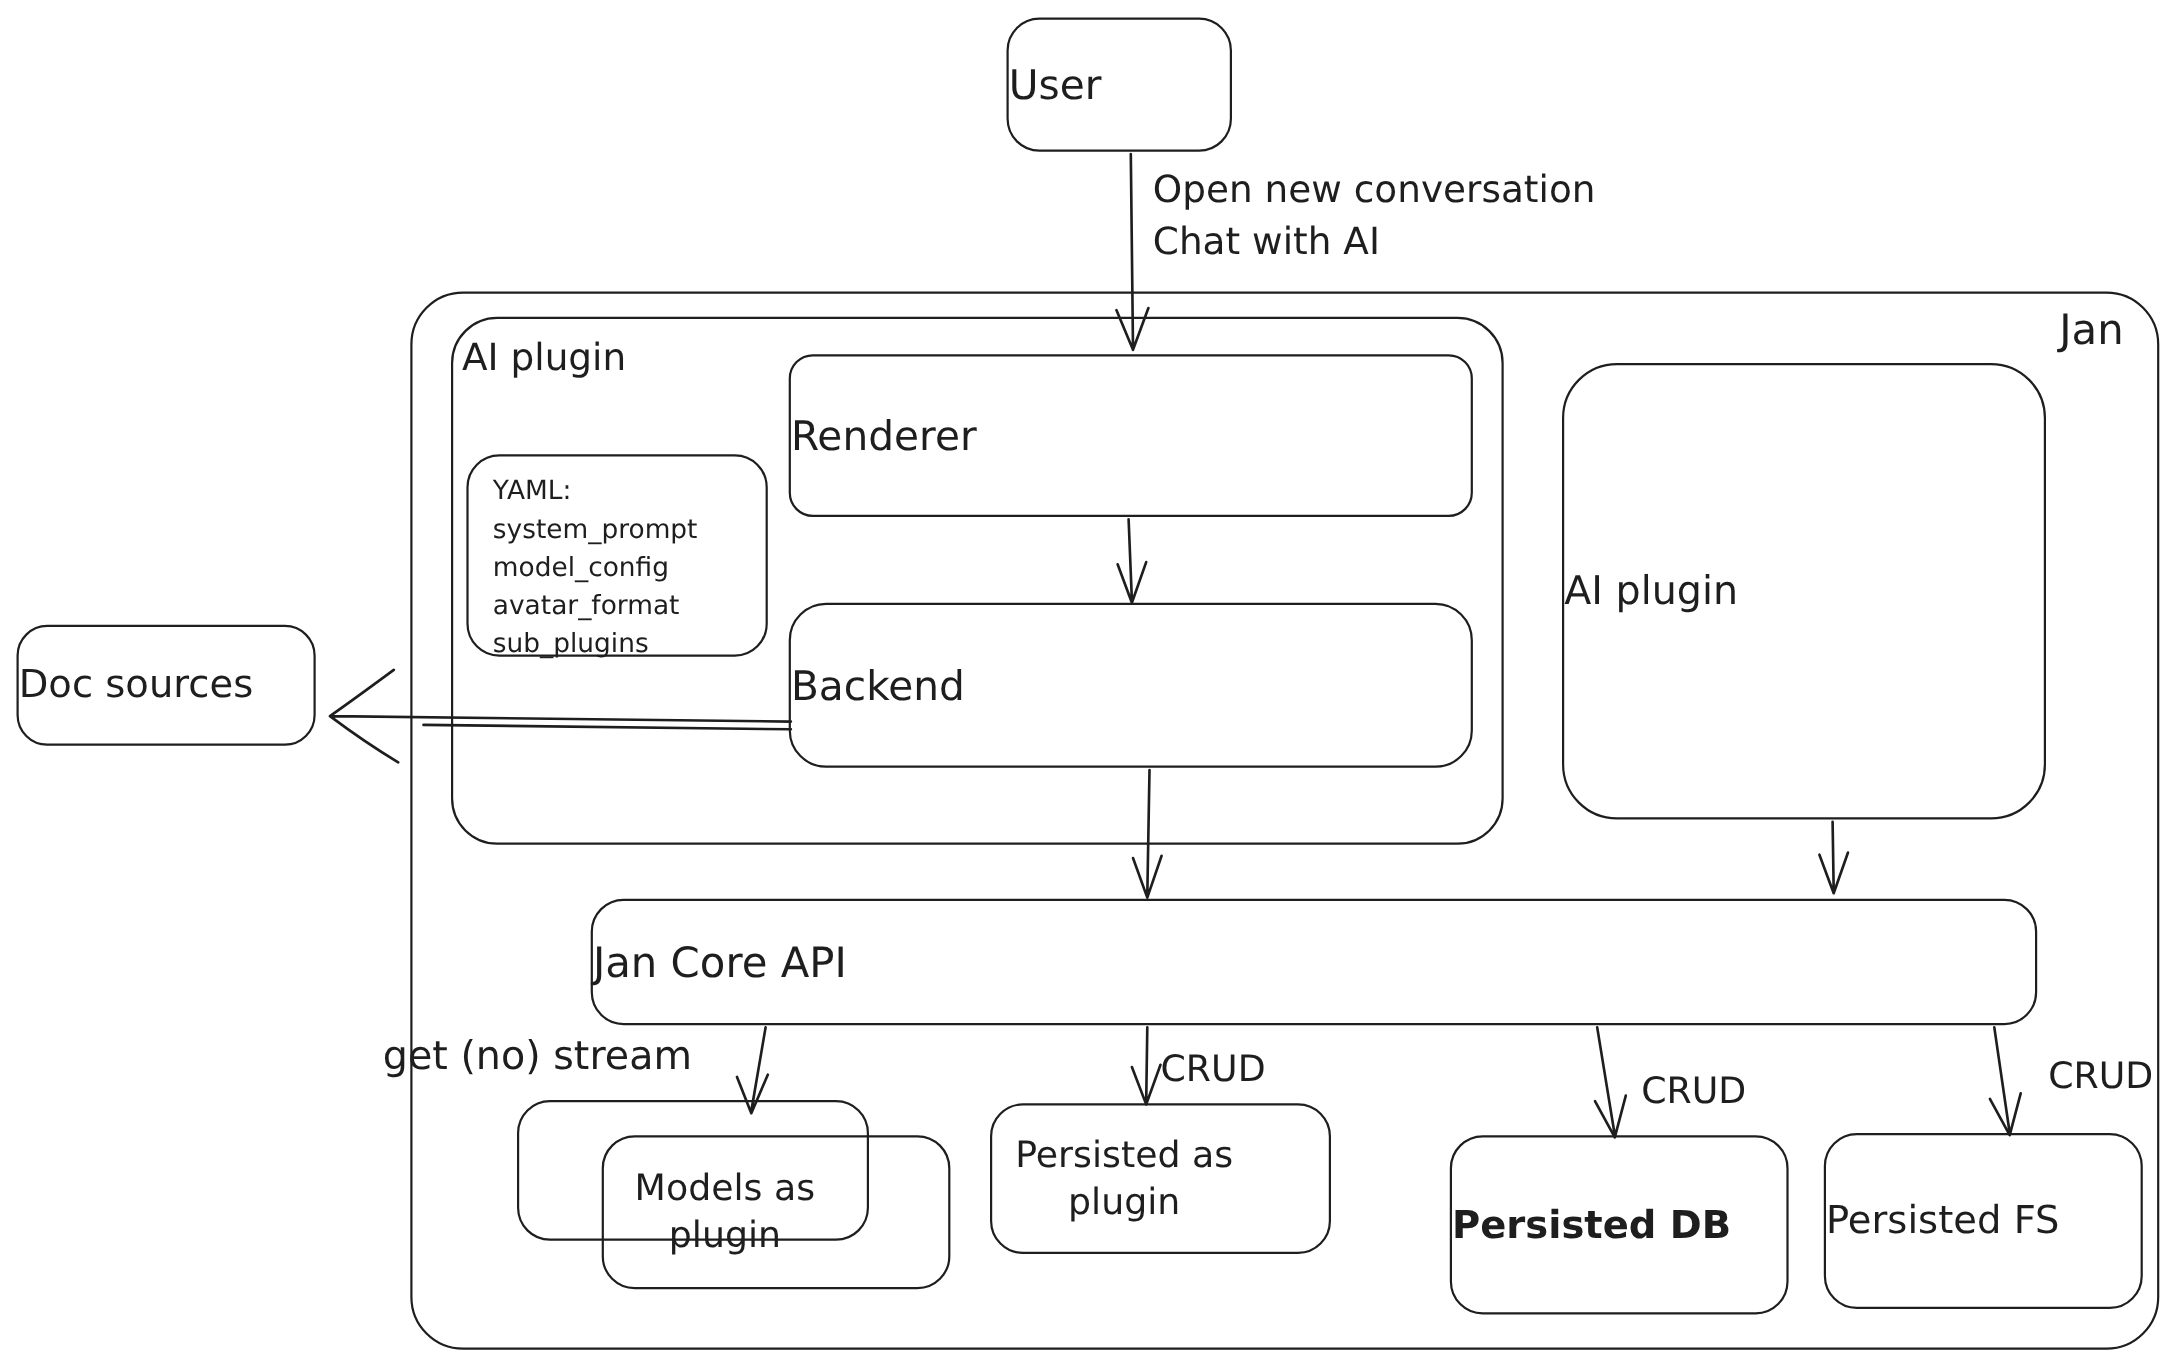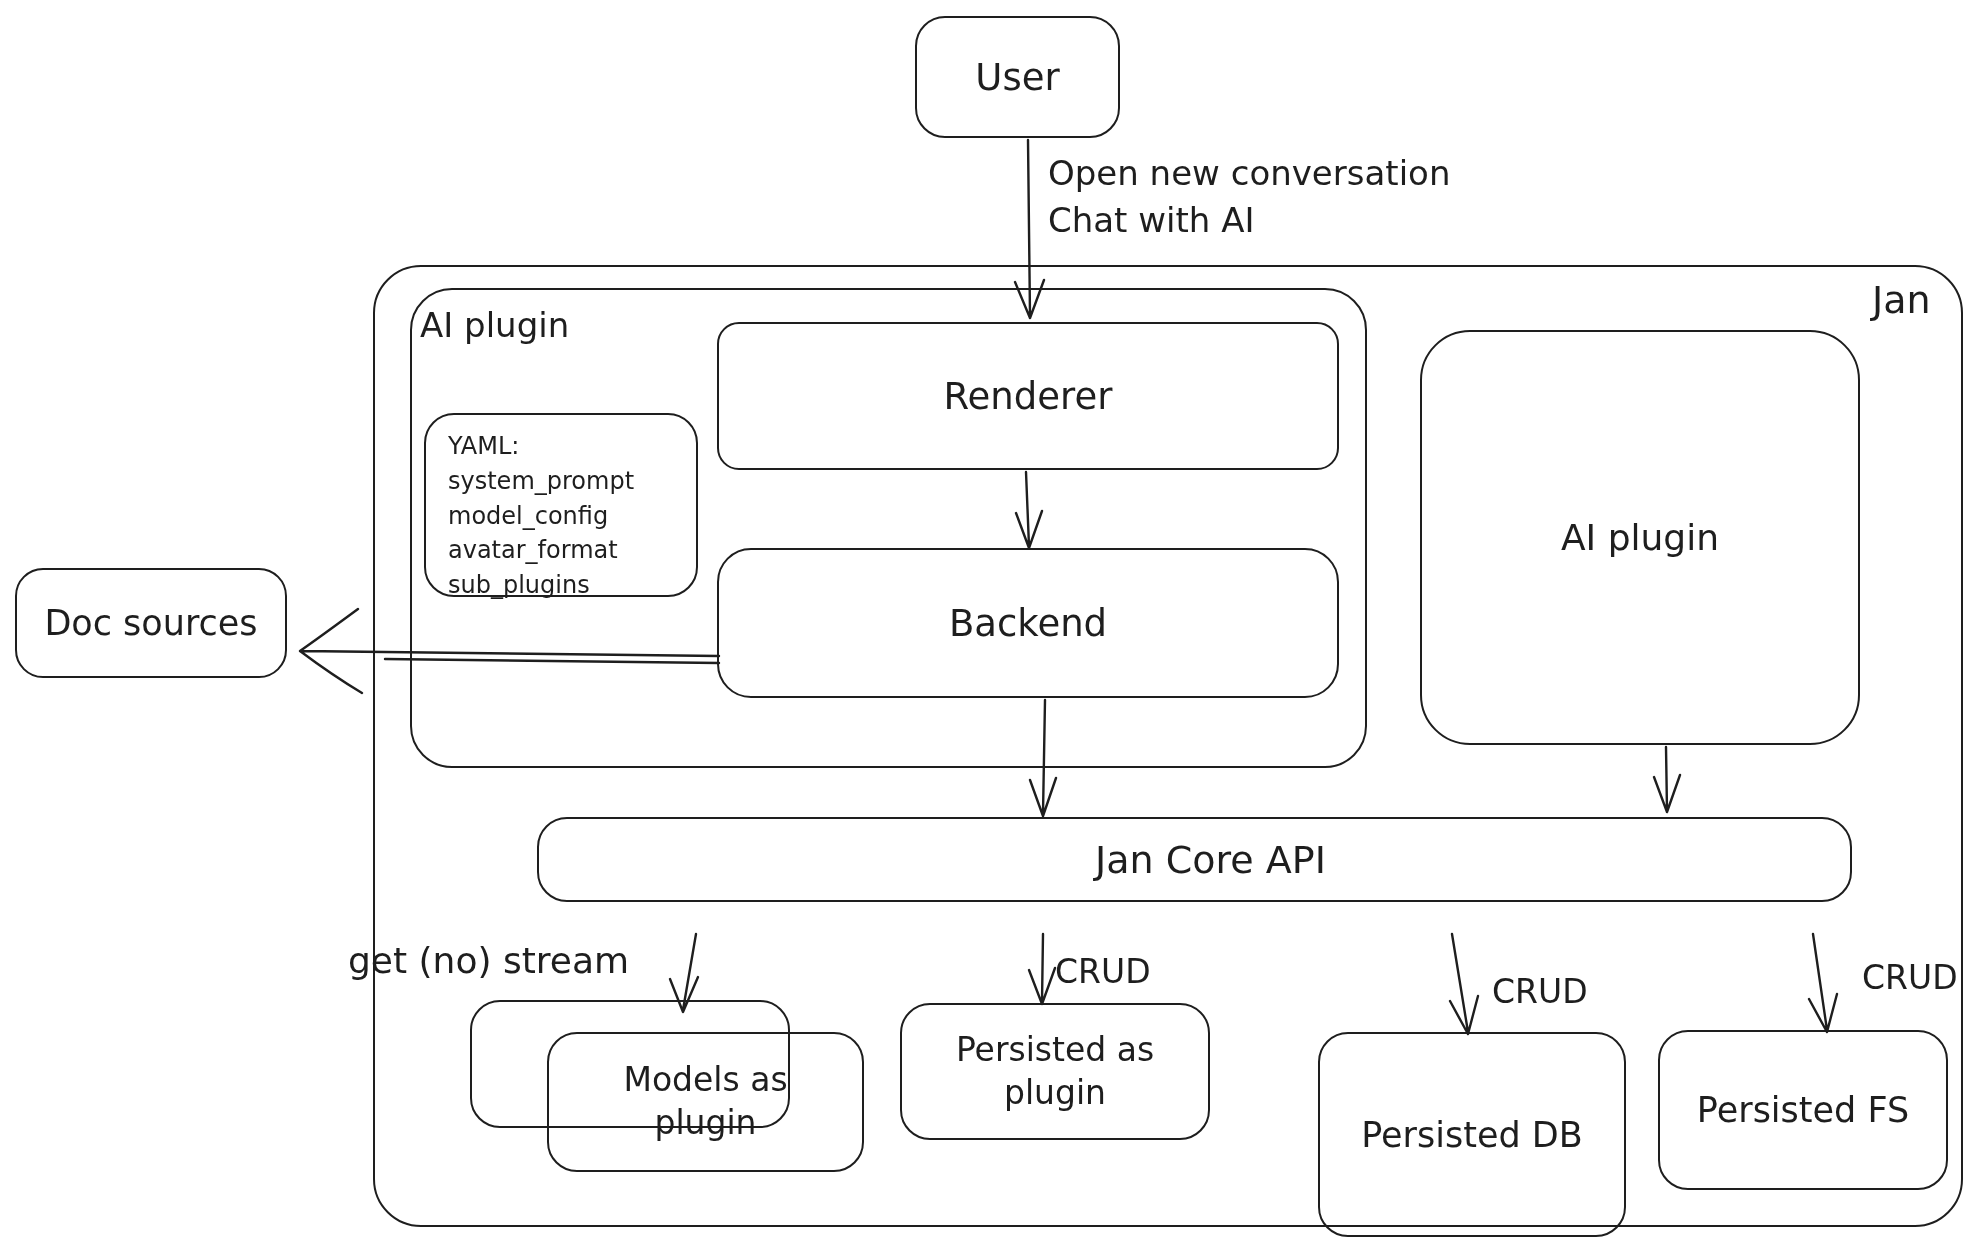--- a/index.html
+++ b/index.html
@@ -12,21 +12,21 @@
     color: #1e1e1e;
     overflow: hidden;
   }
   .box {
     position: absolute;
     border: 2.5px solid #1e1e1e;
     background: transparent;
     box-sizing: border-box;
     display: flex;
     align-items: center;
-    justify-content: center;
+    justify-content: flex-start;
     text-align: center;
   }
   .box .box-label { display: block; }
   .corner-label { position: absolute; }
   .edge-label { position: absolute; white-space: nowrap; }
   .prelines { white-space: pre-line; }
   .yaml-lines {
     position: absolute;
     left: 22px; top: 14px;
     text-align: left;
@@ -75,35 +75,35 @@
   </div>
 
   <div class="box" style="left:15px; top:568px; width:272px; height:110px; border-radius:28px; font-size:35px;">
     <span class="box-label">Doc sources</span>
   </div>
 
   <div class="box" style="left:1420px; top:330px; width:440px; height:415px; border-radius:50px; font-size:36px;">
     <span class="box-label">AI plugin</span>
   </div>
 
-  <div class="box" style="left:537px; top:817px; width:1315px; height:85px; border-radius:30px; font-size:38px;padding-left:32px;">
+  <div class="box" style="left:537px; top:817px; width:1315px; height:115px; border-radius:30px; font-size:38px;">
     <span class="box-label">Jan Core API</span>
   </div>
 
   <div class="box" style="left:470px; top:1000px; width:320px; height:128px; border-radius:30px;">
   </div>
   <div class="box" style="left:515px; top:1032px; width:317px; height:140px; border-radius:30px; font-size:33px; line-height:1.3;margin-left:32px;">
     <span class="box-label" style="width:220px;">Models as plugin</span>
   </div>
 
   <div class="box" style="left:900px; top:1003px; width:310px; height:137px; border-radius:30px; font-size:33px; line-height:1.3;">
     <span class="box-label" style="width:240px;">Persisted as plugin</span>
   </div>
 
-  <div class="box" style="left:1318px; top:1032px; width:308px; height:205px; border-radius:30px; font-size:35px;">
+  <div class="box" style="left:1318px; top:1032px; width:308px; height:163px; border-radius:30px; font-size:35px;font-weight:bold;">
     <span class="box-label">Persisted DB</span>
   </div>
 
   <div class="box" style="left:1658px; top:1030px; width:290px; height:160px; border-radius:30px; font-size:35px;">
     <span class="box-label">Persisted FS</span>
   </div>
 
   <svg class="overlay" width="1981" height="1246" viewBox="0 0 1981 1246" fill="none" stroke="#1e1e1e" stroke-width="2.4" stroke-linecap="round">
 
     <path d="M1028 140 L1030 316 M1015 282 L1030 318 M1044 280 L1030 318"></path>

